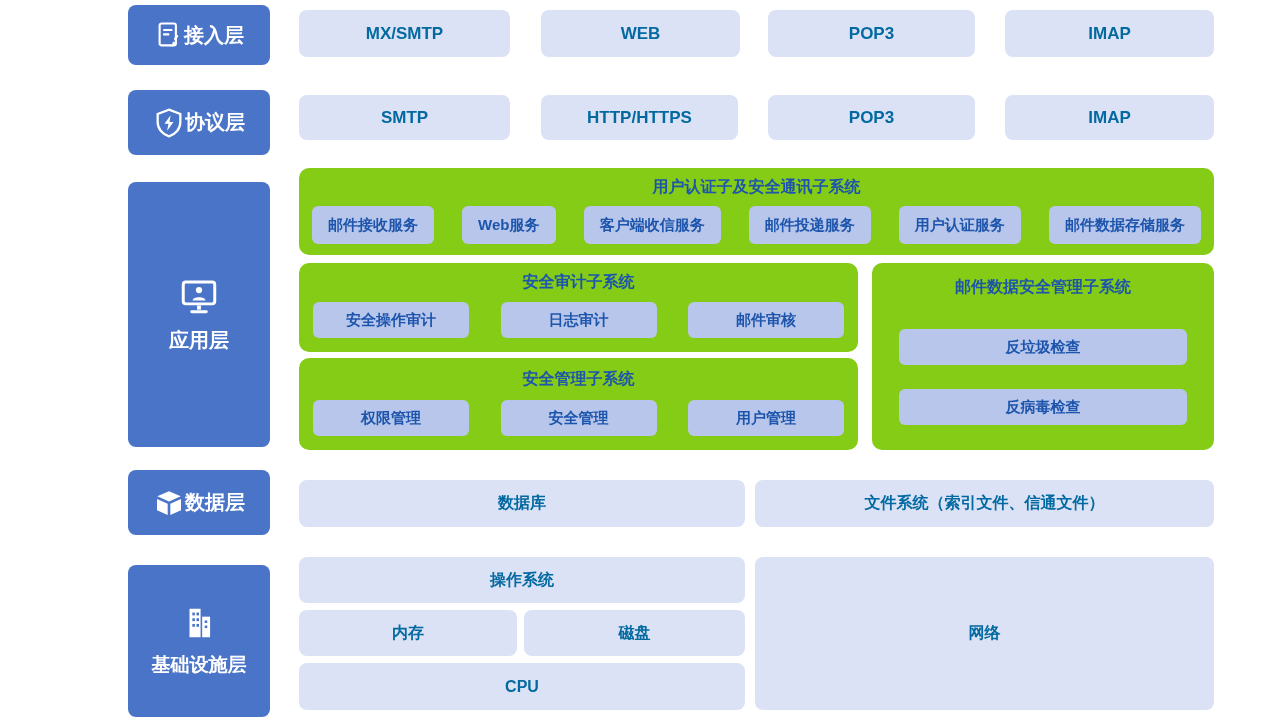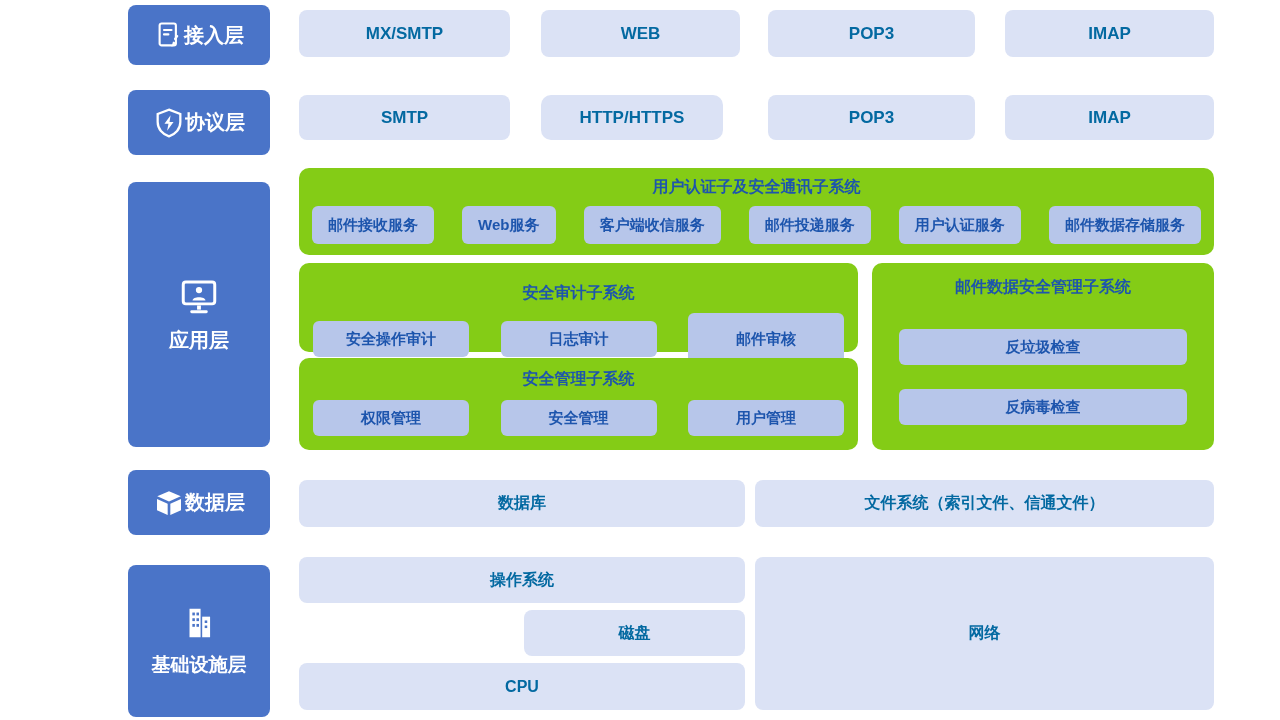--- a/index.html
+++ b/index.html
@@ -114,42 +114,42 @@
     </span>
     <span>基础设施层</span>
   </div>
 
   <div class="lightbox" style="left:299px;top:10px;width:211px;height:47px;">MX/SMTP</div>
   <div class="lightbox" style="left:541px;top:10px;width:199px;height:47px;">WEB</div>
   <div class="lightbox" style="left:768px;top:10px;width:207px;height:47px;">POP3</div>
   <div class="lightbox" style="left:1005px;top:10px;width:209px;height:47px;">IMAP</div>
 
   <div class="lightbox" style="left:299px;top:95px;width:211px;height:45px;">SMTP</div>
-  <div class="lightbox" style="left:541px;top:95px;width:182px;height:45px;border-radius:10px;">HTTP/HTTPS</div>
+  <div class="lightbox" style="left:541px;top:95px;width:197px;height:45px;">HTTP/HTTPS</div>
   <div class="lightbox" style="left:768px;top:95px;width:207px;height:45px;">POP3</div>
   <div class="lightbox" style="left:1005px;top:95px;width:209px;height:45px;">IMAP</div>
 
   <div class="container" style="left:299px;top:168px;width:915px;height:87px;">
     <div class="container-title" style="padding-top:9px;">用户认证子及安全通讯子系统</div>
     <div class="inner-row">
       <div class="innerbox">邮件接收服务</div>
       <div class="innerbox">Web服务</div>
       <div class="innerbox">客户端收信服务</div>
       <div class="innerbox">邮件投递服务</div>
       <div class="innerbox">用户认证服务</div>
       <div class="innerbox">邮件数据存储服务</div>
     </div>
   </div>
 
   <div class="container" style="left:299px;top:263px;width:559px;height:89px;">
-    <div class="container-title" style="padding-top:20px;">安全审计子系统</div>
+    <div class="container-title" style="padding-top:9px;">安全审计子系统</div>
     <div class="inner-row" style="padding:0 14px;margin-top:9px;">
       <div class="innerbox w156" style="height:36px;">安全操作审计</div>
       <div class="innerbox w156" style="height:36px;">日志审计</div>
-      <div class="innerbox w156" style="height:52px;">邮件审核</div>
+      <div class="innerbox w156" style="height:36px;">邮件审核</div>
     </div>
   </div>
 
   <div class="container" style="left:299px;top:358px;width:559px;height:92px;">
     <div class="container-title" style="padding-top:11px;">安全管理子系统</div>
     <div class="inner-row" style="padding:0 14px;margin-top:10px;gap:20px;">
       <div class="innerbox w156" style="height:36px;">权限管理</div>
       <div class="innerbox w156" style="height:36px;">安全管理</div>
       <div class="innerbox w156" style="height:36px;">用户管理</div>
     </div>
@@ -158,17 +158,18 @@
   <div class="container" style="left:872px;top:263px;width:342px;height:187px;">
     <div class="container-title" style="padding-top:14px;">邮件数据安全管理子系统</div>
     <div class="innerbox abs" style="top:126px;">反病毒检查</div>
     <div class="innerbox abs" style="top:66px;">反垃圾检查</div>
   </div>
 
   <div class="lightbox" style="left:299px;top:480px;width:446px;height:47px;font-size:16px;">数据库</div>
   <div class="lightbox" style="left:755px;top:480px;width:459px;height:47px;font-size:16px;">文件系统（索引文件、信通文件）</div>
 
   <div class="lightbox" style="left:299px;top:557px;width:446px;height:46px;font-size:16px;">操作系统</div>
+  <div class="lightbox" style="left:299px;top:610px;width:218px;height:46px;font-size:16px;">内存</div>
   <div class="lightbox" style="left:524px;top:610px;width:221px;height:46px;font-size:16px;">磁盘</div>
   <div class="lightbox" style="left:299px;top:663px;width:446px;height:47px;font-size:16px;">CPU</div>
   <div class="lightbox" style="left:755px;top:557px;width:459px;height:153px;font-size:16px;">网络</div>
 
 </div>
 
 </body></html>

